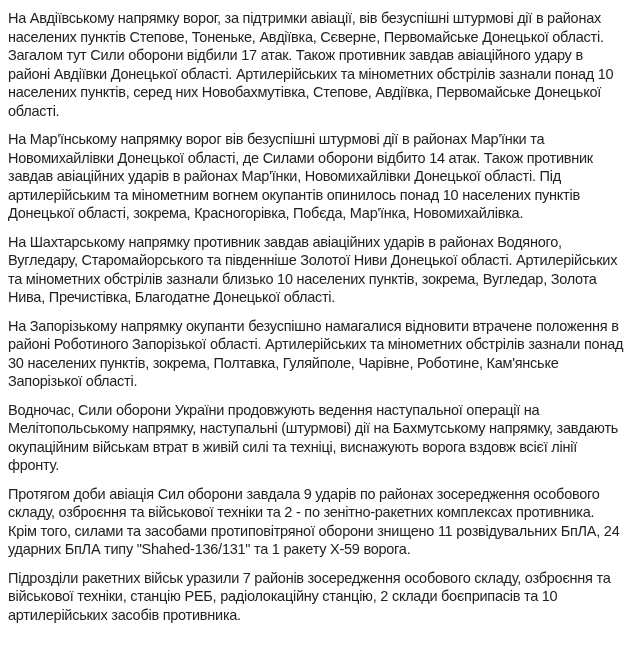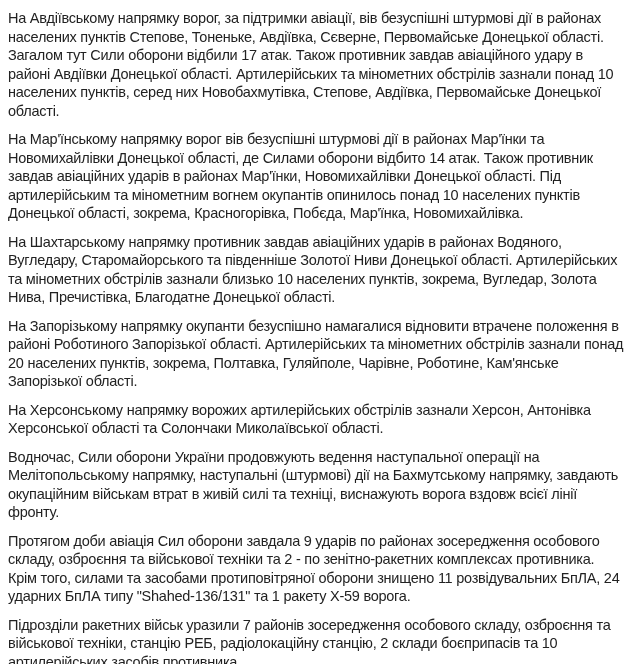--- a/index.html
+++ b/index.html
@@ -32,18 +32,17 @@
     margin-bottom: 0;
   }
 </style>
 </head>
 <body>
 
 <div class="report">
   <p>На Авдіївському напрямку ворог, за підтримки авіації, вів безуспішні штурмові дії в районах населених пунктів Степове, Тоненьке, Авдіївка, Сєверне, Первомайське Донецької області. Загалом тут Сили оборони відбили 17 атак. Також противник завдав авіаційного удару в районі Авдіївки Донецької області. Артилерійських та мінометних обстрілів зазнали понад 10 населених пунктів, серед них Новобахмутівка, Степове, Авдіївка, Первомайське Донецької області.</p>
   <p>На Мар'їнському напрямку ворог вів безуспішні штурмові дії в районах Мар'їнки та Новомихайлівки Донецької області, де Силами оборони відбито 14 атак. Також противник завдав авіаційних ударів в районах Мар'їнки, Новомихайлівки Донецької області. Під артилерійським та мінометним вогнем окупантів опинилось понад 10 населених пунктів Донецької області, зокрема, Красногорівка, Побєда, Мар'їнка, Новомихайлівка.</p>
   <p>На Шахтарському напрямку противник завдав авіаційних ударів в районах Водяного, Вугледару, Старомайорського та південніше Золотої Ниви Донецької області. Артилерійських та мінометних обстрілів зазнали близько 10 населених пунктів, зокрема, Вугледар, Золота Нива, Пречистівка, Благодатне Донецької області.</p>
-  <p>На Запорізькому напрямку окупанти безуспішно намагалися відновити втрачене положення в районі Роботиного Запорізької області. Артилерійських та мінометних обстрілів зазнали понад 20 населених пунктів, зокрема, Полтавка, Гуляйполе, Чарівне, Роботине, Кам'янське Запорізької області.</p>
-  <p>На Херсонському напрямку ворожих артилерійських обстрілів зазнали Херсон, Антонівка Херсонської області та Солончаки Миколаївської області.</p>
+  <p>На Запорізькому напрямку окупанти безуспішно намагалися відновити втрачене положення в районі Роботиного Запорізької області. Артилерійських та мінометних обстрілів зазнали понад 30 населених пунктів, зокрема, Полтавка, Гуляйполе, Чарівне, Роботине, Кам'янське Запорізької області.</p>
   <p>Водночас, Сили оборони України продовжують ведення наступальної операції на Мелітопольському напрямку, наступальні (штурмові) дії на Бахмутському напрямку, завдають окупаційним військам втрат в живій силі та техніці, виснажують ворога вздовж всієї лінії фронту.</p>
   <p>Протягом доби авіація Сил оборони завдала 9 ударів по районах зосередження особового складу, озброєння та військової техніки та 2 - по зенітно-ракетних комплексах противника. Крім того, силами та засобами протиповітряної оборони знищено 11 розвідувальних БпЛА, 24 ударних БпЛА типу "Shahed-136/131" та 1 ракету Х-59 ворога.</p>
   <p>Підрозділи ракетних військ уразили 7 районів зосередження особового складу, озброєння та військової техніки, станцію РЕБ, радіолокаційну станцію, 2 склади боєприпасів та 10 артилерійських засобів противника.</p>
 </div>
 
 </body></html>

